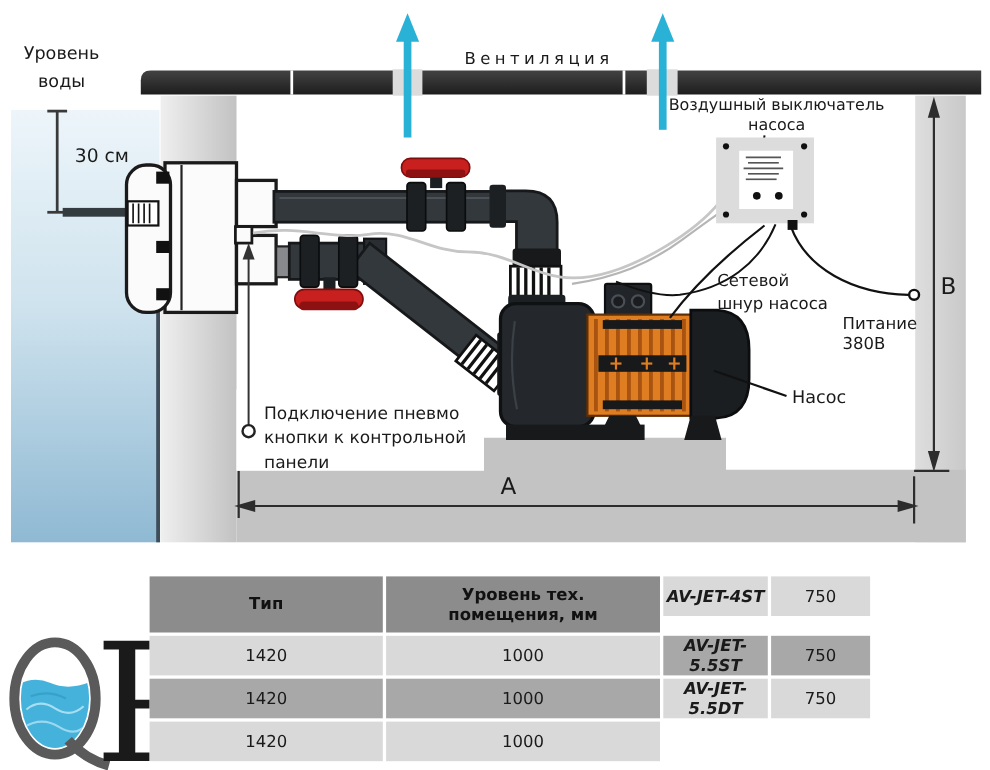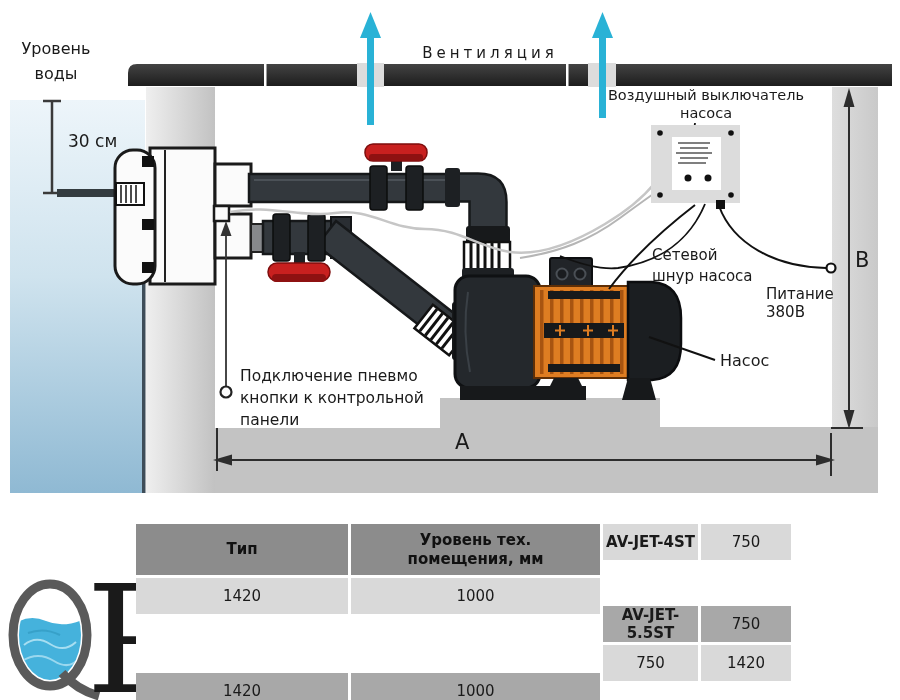--- a/index.html
+++ b/index.html
@@ -15,22 +15,22 @@
     background:#fff;
   }
   .cell{
     display:flex;align-items:center;justify-content:center;text-align:center;
     font-size:15px;
   }
   .cell.hd{background:#8c8c8c;height:51px;font-weight:bold;color:#111;}
   .cell.hd span{max-width:150px;line-height:1.25;}
   .cell.dt{height:36px;}
   .row-a{background:#d9d9d9;}
-  .row-b{background:#a8a8a8;margin-top:28px;}
-  .cell.typ{font-weight:bold;}
+  .row-b{background:#a8a8a8;}
+  .cell.typ{font-weight:bold;font-style:italic;}
   text{fill:#1a1a1a;font-family:"DejaVu Sans","Liberation Sans",sans-serif;}
 </style>
 </head>
 <body>
 
 <svg id="diagram" width="900" height="518" viewBox="0 0 900 518">
   <defs>
     <linearGradient id="gWater" x1="0" y1="0" x2="0" y2="1">
       <stop offset="0" stop-color="#edf5fa"></stop>
       <stop offset="0.45" stop-color="#cfe3ee"></stop>
@@ -280,16 +280,17 @@
   <div class="cell dt row-a typ">AV-JET-4ST</div>
   <div class="cell dt row-a">750</div>
   <div class="cell dt row-a">1420</div>
   <div class="cell dt row-a">1000</div>
 
   <div class="cell dt row-b typ">AV-JET-5.5ST</div>
   <div class="cell dt row-b">750</div>
   <div class="cell dt row-b">1420</div>
   <div class="cell dt row-b">1000</div>
 
+  <div class="cell dt row-a typ">AV-JET-5.5DT</div>
   <div class="cell dt row-a">750</div>
   <div class="cell dt row-a">1420</div>
   <div class="cell dt row-a">1000</div>
 </div>
 
 </body></html>

